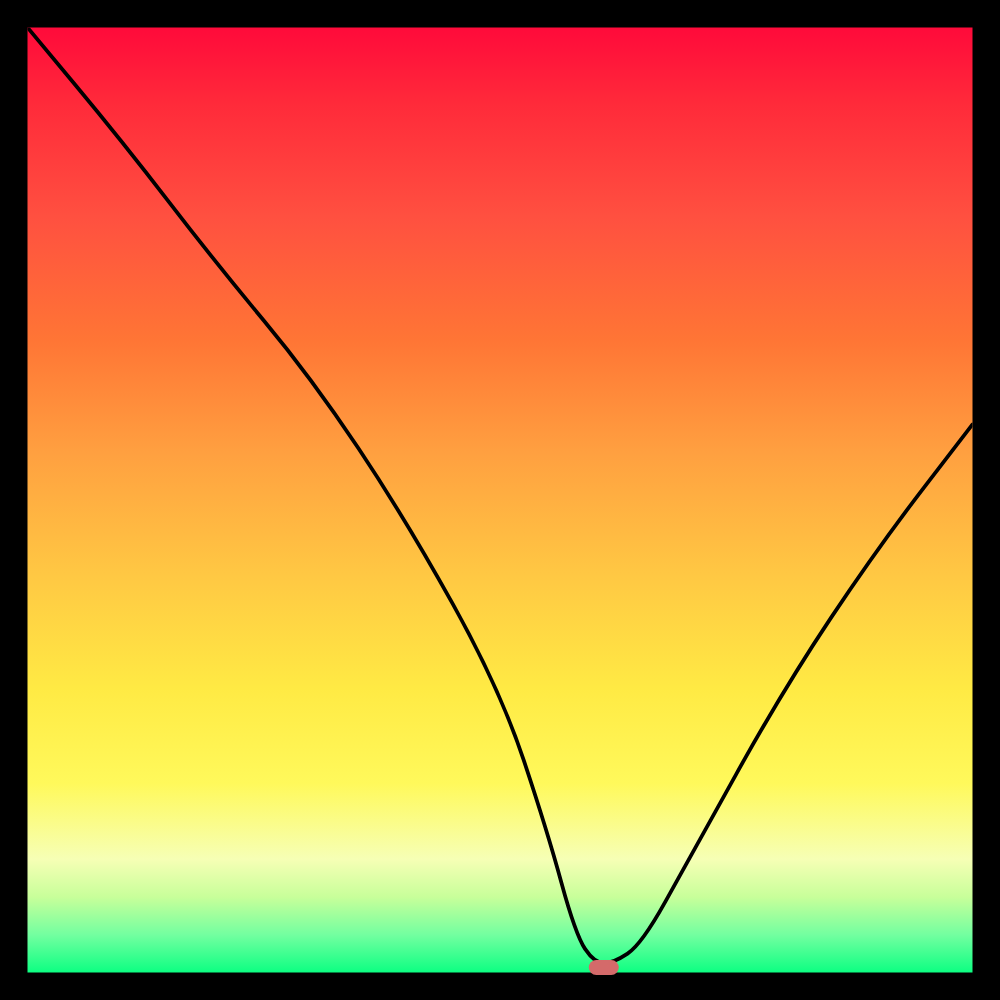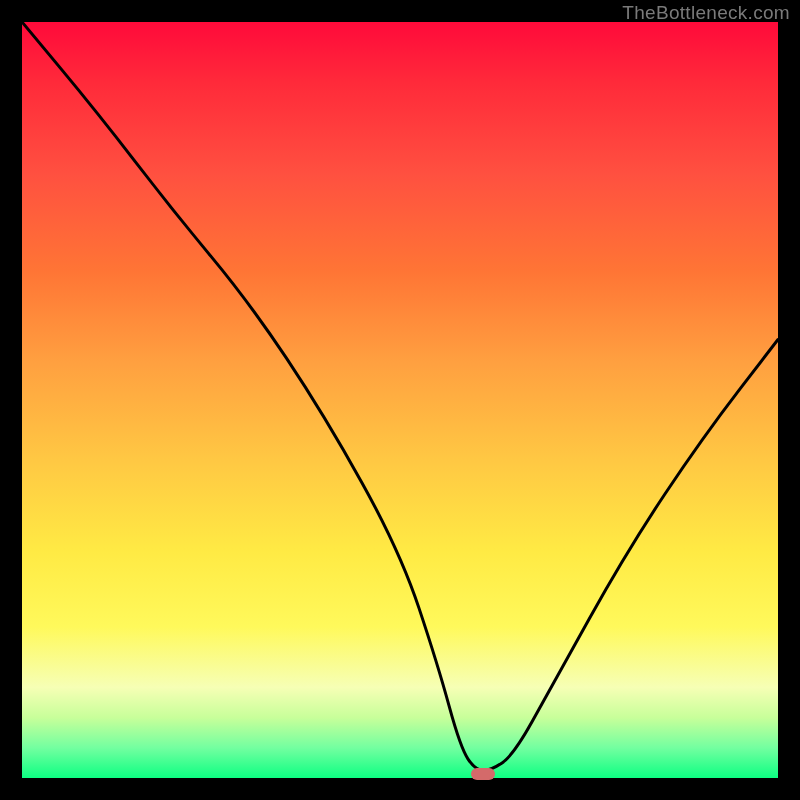--- a/index.html
+++ b/index.html
@@ -68,14 +68,13 @@
 </head>
 <body>
 
 <div class="container">
   <div class="plot-area">
     <svg class="curve" viewBox="0 0 756 756" preserveAspectRatio="none">
       <path id="curve-path" fill="none" stroke="#000" stroke-width="3" stroke-linecap="round" stroke-linejoin="round" d="M 0 0 Q 0 0 37.800000000000004 45.360000000000014 Q 75.60000000000001 90.72000000000003 113.4 139.86 Q 151.20000000000002 189 189 234.35999999999999 Q 226.79999999999998 279.71999999999997 264.6 336.41999999999996 Q 302.40000000000003 393.12 340.20000000000005 461.16 Q 378 529.2 396.9 585.9000000000001 Q 415.8 642.6 427.14 684.1800000000001 Q 438.47999999999996 725.76 446.03999999999996 737.1 Q 453.59999999999997 748.44 461.15999999999997 748.44 Q 468.71999999999997 748.44 480.06 740.8800000000001 Q 491.40000000000003 733.32 510.29999999999995 699.3 Q 529.1999999999999 665.28 567 597.24 Q 604.8000000000001 529.2 642.6 472.5 Q 680.4 415.8 718.2 366.66 T 756 317.52000000000004"></path>
     </svg>
     <div class="marker" id="marker" style="left: 461.16px; top: 752.22px; background: rgb(212, 106, 106);"></div>
   </div>
-  <div class="watermark">TheBottleneck.com</div>
 </div>
 
 </body></html>

